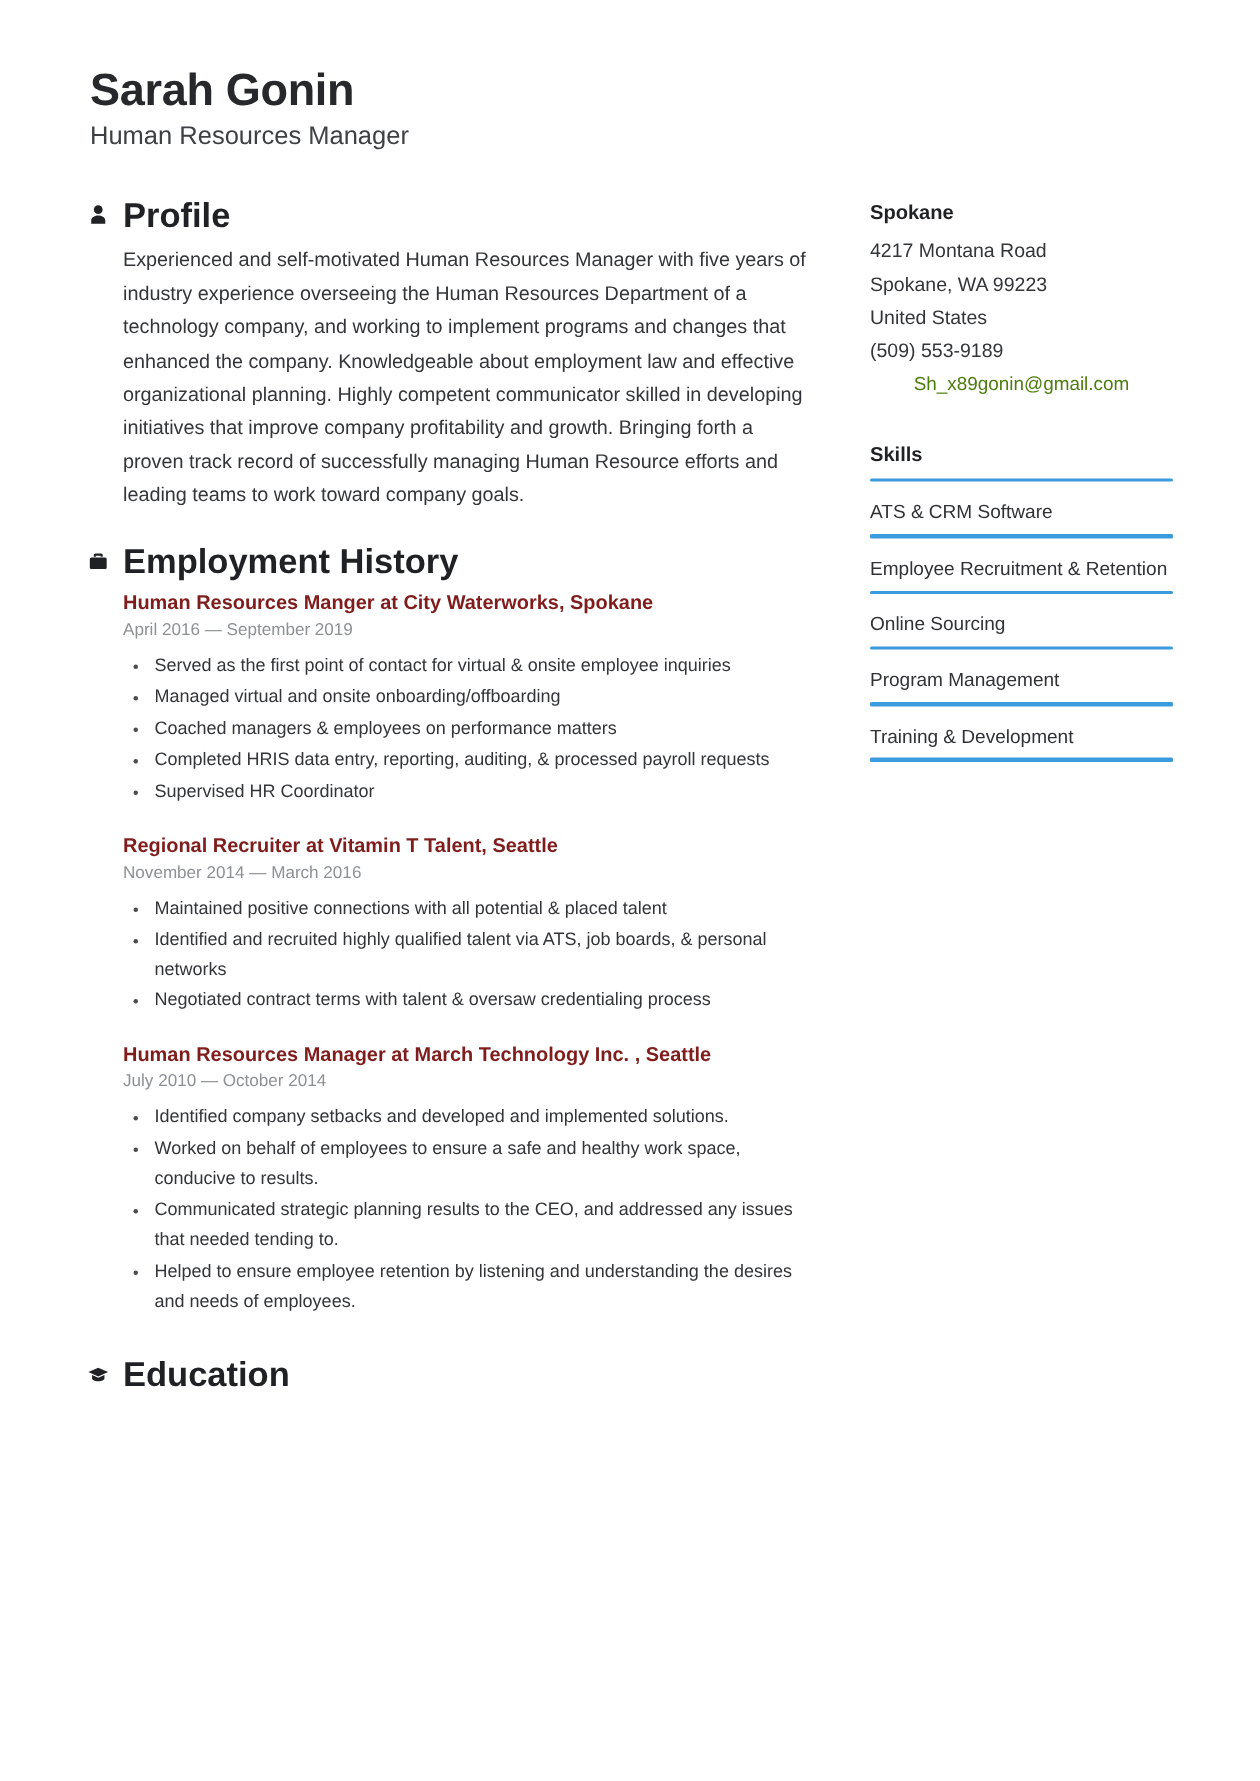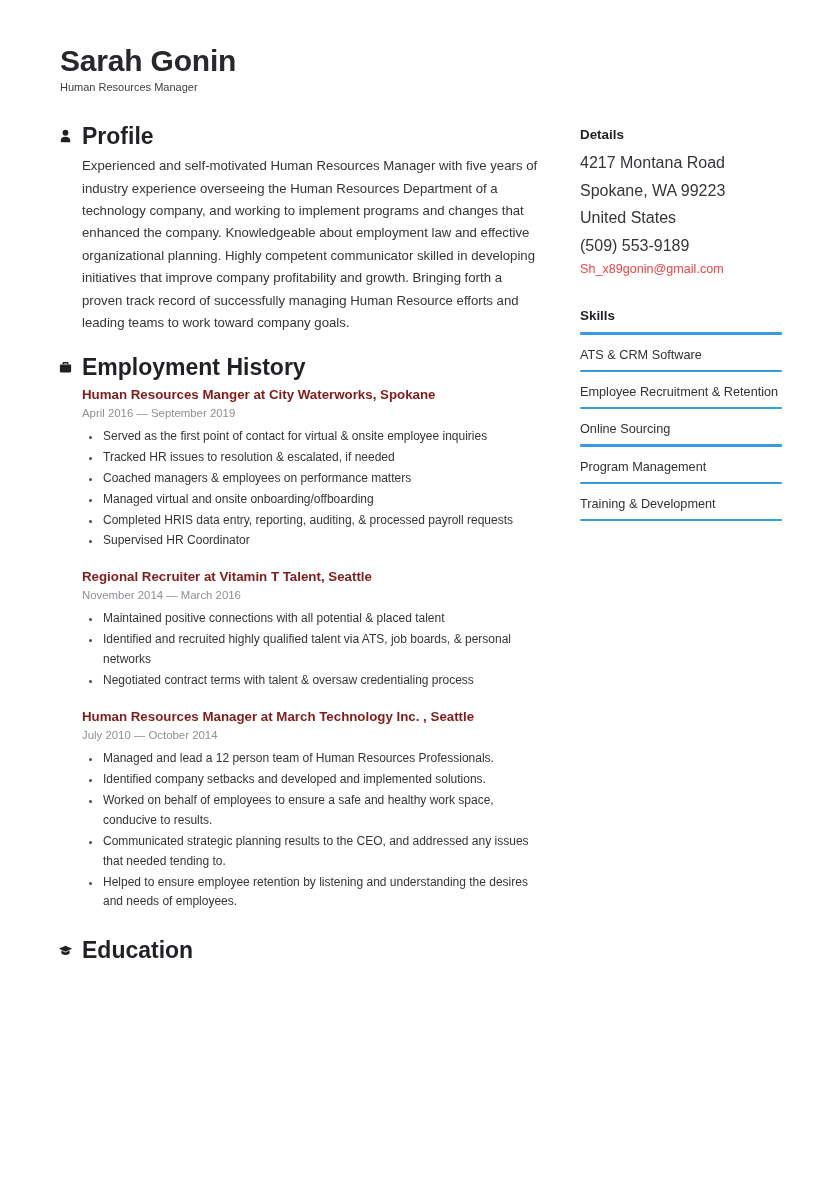--- a/index.html
+++ b/index.html
@@ -27,21 +27,21 @@
   .header { margin-bottom: 30px; }
   .name {
     font-size: 30px;
     font-weight: bold;
     letter-spacing: -0.2px;
     color: #26282b;
     line-height: 1.12;
     margin: 0 0 3px 2px;
   }
   .job-title {
-    font-size: 11px;
+    font-size: 17px;
     color: #3e4043;
     margin-left: 2px;
     line-height: 1.2;
   }
 
   
   .columns {
     display: flex;
     align-items: flex-start;
   }
@@ -126,30 +126,31 @@
   
   .side-block { margin-bottom: 26px; }
   .side-title {
     font-size: 13.4px;
     font-weight: bold;
     color: #1f2124;
     margin-bottom: 6px;
     line-height: 1.3;
   }
   .side-line {
-    font-size: 16px;
+    font-size: 13px;
     line-height: 1.72;
     color: #333538;
   }
   .side-link {
     font-size: 12.6px;
     line-height: 1.72;
-    color: #ef4444;
+    color: #4d7c0f;
     text-decoration: none;
     display: block;
+    text-align: center;
   }
   .skill { padding-top: 2px; }
   .skill-name {
     font-size: 12.7px;
     line-height: 1.48;
     color: #303235;
     padding-bottom: 5px;
   }
   .skill-bar {
     height: 2.5px;
@@ -197,43 +198,41 @@
           <span class="section-title">Employment History</span>
         </div>
 
         <div class="jobs">
 
           <div class="job">
             <div class="job-role">Human Resources Manger at City Waterworks, Spokane</div>
             <div class="job-dates">April 2016 — September 2019</div>
             <ul class="bullets">
               <li>Served as the first point of contact for virtual &amp; onsite employee inquiries</li>
-              <li>Tracked HR issues to resolution &amp; escalated, if needed</li>
+              <li>Managed virtual and onsite onboarding/offboarding</li>
               <li>Coached managers &amp; employees on performance matters</li>
-              <li>Managed virtual and onsite onboarding/offboarding</li>
               <li>Completed HRIS data entry, reporting, auditing, &amp; processed payroll requests</li>
               <li>Supervised HR Coordinator</li>
             </ul>
           </div>
 
           <div class="job">
             <div class="job-role">Regional Recruiter at Vitamin T Talent, Seattle</div>
             <div class="job-dates">November 2014 — March 2016</div>
             <ul class="bullets">
               <li>Maintained positive connections with all potential &amp; placed talent</li>
               <li>Identified and recruited highly qualified talent via ATS, job boards, &amp; personal networks</li>
               <li>Negotiated contract terms with talent &amp; oversaw credentialing process</li>
             </ul>
           </div>
 
           <div class="job">
             <div class="job-role">Human Resources Manager at March Technology Inc. , Seattle</div>
             <div class="job-dates">July 2010 — October 2014</div>
             <ul class="bullets">
-              <li>Managed and lead a 12 person team of Human Resources Professionals.</li>
               <li>Identified company setbacks and developed and implemented solutions.</li>
               <li>Worked on behalf of employees to ensure a safe and healthy work space, conducive to results.</li>
               <li>Communicated strategic planning results to the CEO, and addressed any issues that needed tending to.</li>
               <li>Helped to ensure employee retention by listening and understanding the desires and needs of employees.</li>
             </ul>
           </div>
 
         </div>
       </div>
 
@@ -247,21 +246,21 @@
           </span>
           <span class="section-title">Education</span>
         </div>
       </div>
 
     </div>
 
     <div class="col-side">
 
       <div class="side-block">
-        <div class="side-title">Details</div>
+        <div class="side-title">Spokane</div>
         <div class="side-line">4217 Montana Road</div>
         <div class="side-line">Spokane, WA 99223</div>
         <div class="side-line">United States</div>
         <div class="side-line">(509) 553-9189</div>
         <a class="side-link" href="#">Sh_x89gonin@gmail.com</a>
       </div>
 
       <div class="side-block">
         <div class="side-title">Skills</div>
 

